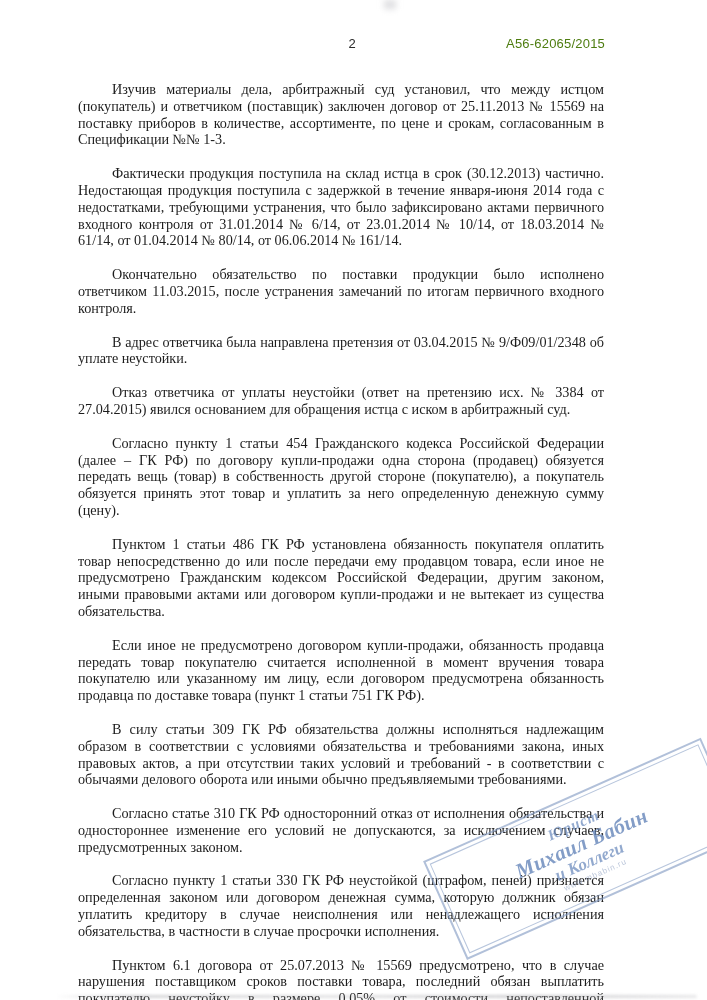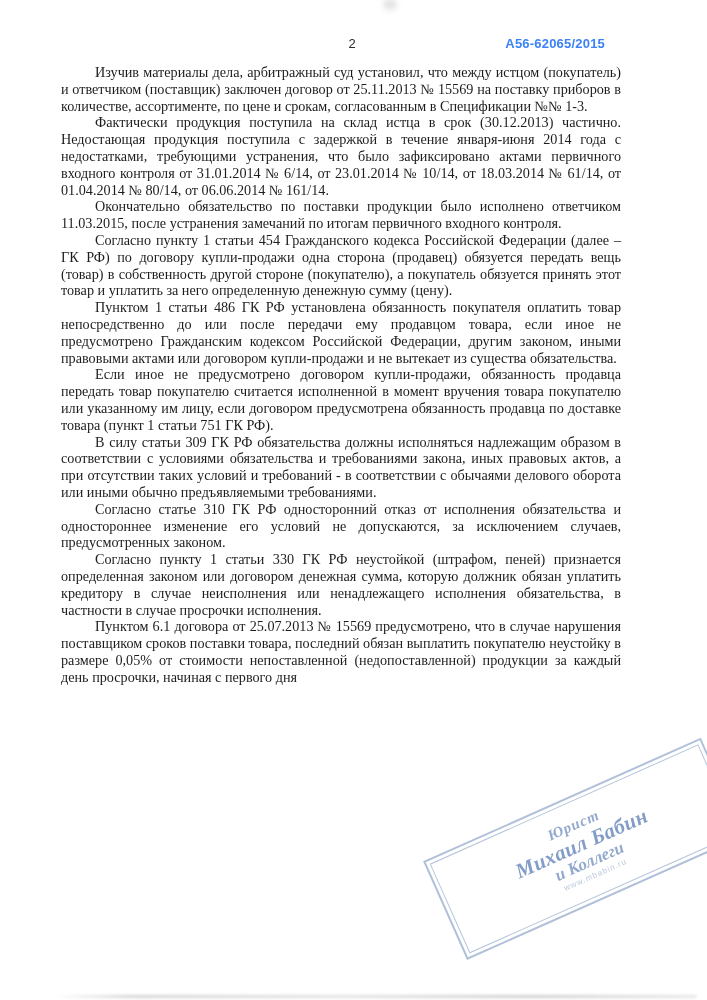--- a/index.html
+++ b/index.html
@@ -28,36 +28,35 @@
     font-size: 13px;
     color: #2a2a2a;
   }
   .case-number {
     position: absolute;
     top: 36px;
     right: 102px;
     font-family: "Liberation Sans", "DejaVu Sans", sans-serif;
     font-size: 13px;
     letter-spacing: 0.2px;
-    color: #3b82f6;
-    font-weight: bold;
+    color: #4d7c0f;
   }
 
   
   .body-text {
     position: absolute;
     left: 61px;
     top: 64px;
     width: 560px;
     font-size: 14.2px;
     line-height: 16.8px;
     text-align: justify;
   }
   .body-text p {
-    margin: 0;
+    margin: 17px;
     text-indent: 34px;
   }
 
   
   .stamp {
     position: absolute;
     left: 467px;
     top: 852px;
     width: 300px;
     height: 104px;
@@ -139,20 +138,22 @@
 <div class="page">
 
   <div class="page-number">2</div>
 
   <div class="case-number">А56-62065/2015</div>
 
   <div class="body-text">
     <p>Изучив материалы дела, арбитражный суд установил, что между истцом (покупатель) и ответчиком (поставщик) заключен договор от 25.11.2013 № 15569 на поставку приборов в количестве, ассортименте, по цене и срокам, согласованным в Спецификации №№ 1-3.</p>
     <p>Фактически продукция поступила на склад истца в срок (30.12.2013) частично. Недостающая продукция поступила с задержкой в течение января-июня 2014 года с недостатками, требующими устранения, что было зафиксировано актами первичного входного контроля от 31.01.2014 № 6/14, от 23.01.2014 № 10/14, от 18.03.2014 № 61/14, от 01.04.2014 № 80/14, от 06.06.2014 № 161/14.</p>
     <p>Окончательно обязательство по поставки продукции было исполнено ответчиком 11.03.2015, после устранения замечаний по итогам первичного входного контроля.</p>
+    <p>В адрес ответчика была направлена претензия от 03.04.2015 № 9/Ф09/01/2348 об уплате неустойки.</p>
+    <p>Отказ ответчика от уплаты неустойки (ответ на претензию исх. № 3384 от 27.04.2015) явился основанием для обращения истца с иском в арбитражный суд.</p>
     <p>Согласно пункту 1 статьи 454 Гражданского кодекса Российской Федерации (далее – ГК РФ) по договору купли-продажи одна сторона (продавец) обязуется передать вещь (товар) в собственность другой стороне (покупателю), а покупатель обязуется принять этот товар и уплатить за него определенную денежную сумму (цену).</p>
     <p>Пунктом 1 статьи 486 ГК РФ установлена обязанность покупателя оплатить товар непосредственно до или после передачи ему продавцом товара, если иное не предусмотрено Гражданским кодексом Российской Федерации, другим законом, иными правовыми актами или договором купли-продажи и не вытекает из существа обязательства.</p>
     <p>Если иное не предусмотрено договором купли-продажи, обязанность продавца передать товар покупателю считается исполненной в момент вручения товара покупателю или указанному им лицу, если договором предусмотрена обязанность продавца по доставке товара (пункт 1 статьи 751 ГК РФ).</p>
     <p>В силу статьи 309 ГК РФ обязательства должны исполняться надлежащим образом в соответствии с условиями обязательства и требованиями закона, иных правовых актов, а при отсутствии таких условий и требований - в соответствии с обычаями делового оборота или иными обычно предъявляемыми требованиями.</p>
     <p>Согласно статье 310 ГК РФ односторонний отказ от исполнения обязательства и одностороннее изменение его условий не допускаются, за исключением случаев, предусмотренных законом.</p>
     <p>Согласно пункту 1 статьи 330 ГК РФ неустойкой (штрафом, пеней) признается определенная законом или договором денежная сумма, которую должник обязан уплатить кредитору в случае неисполнения или ненадлежащего исполнения обязательства, в частности в случае просрочки исполнения.</p>
     <p>Пунктом 6.1 договора от 25.07.2013 № 15569 предусмотрено, что в случае нарушения поставщиком сроков поставки товара, последний обязан выплатить покупателю неустойку в размере 0,05% от стоимости непоставленной (недопоставленной) продукции за каждый день просрочки, начиная с первого дня</p>
   </div>
 
   <div class="stamp">

